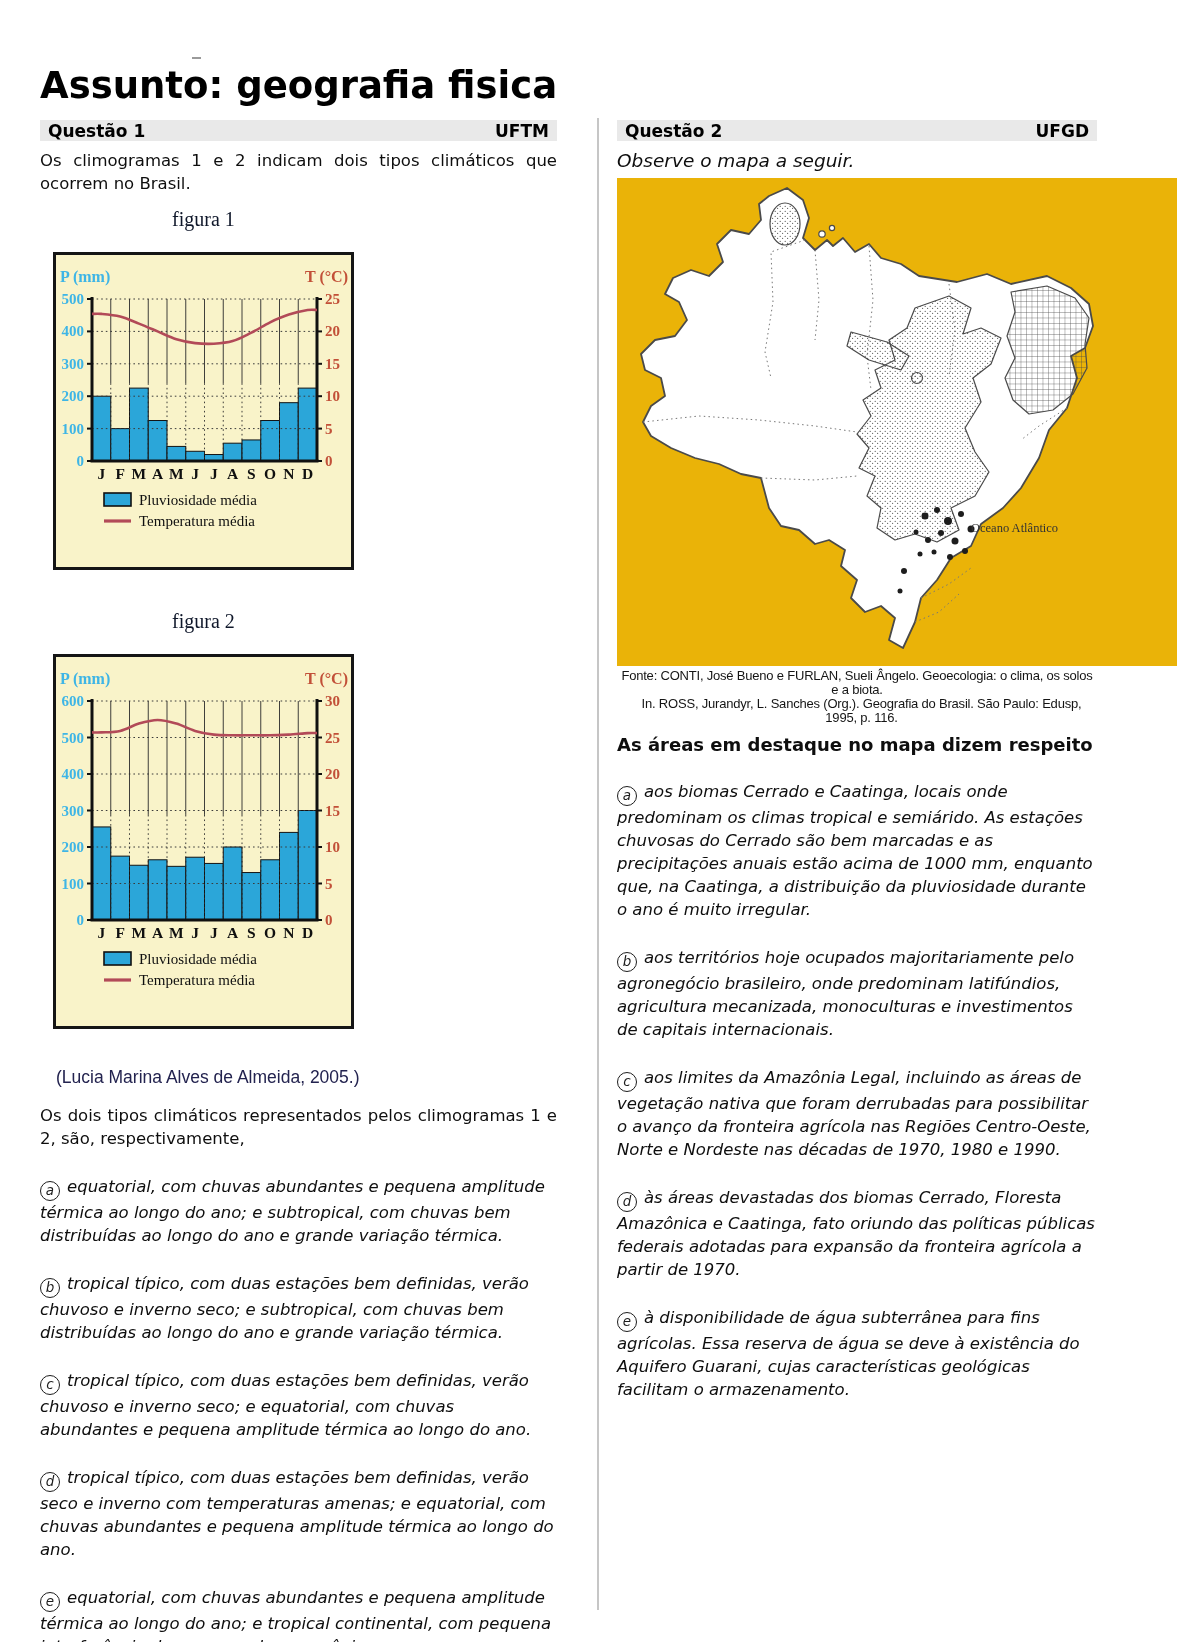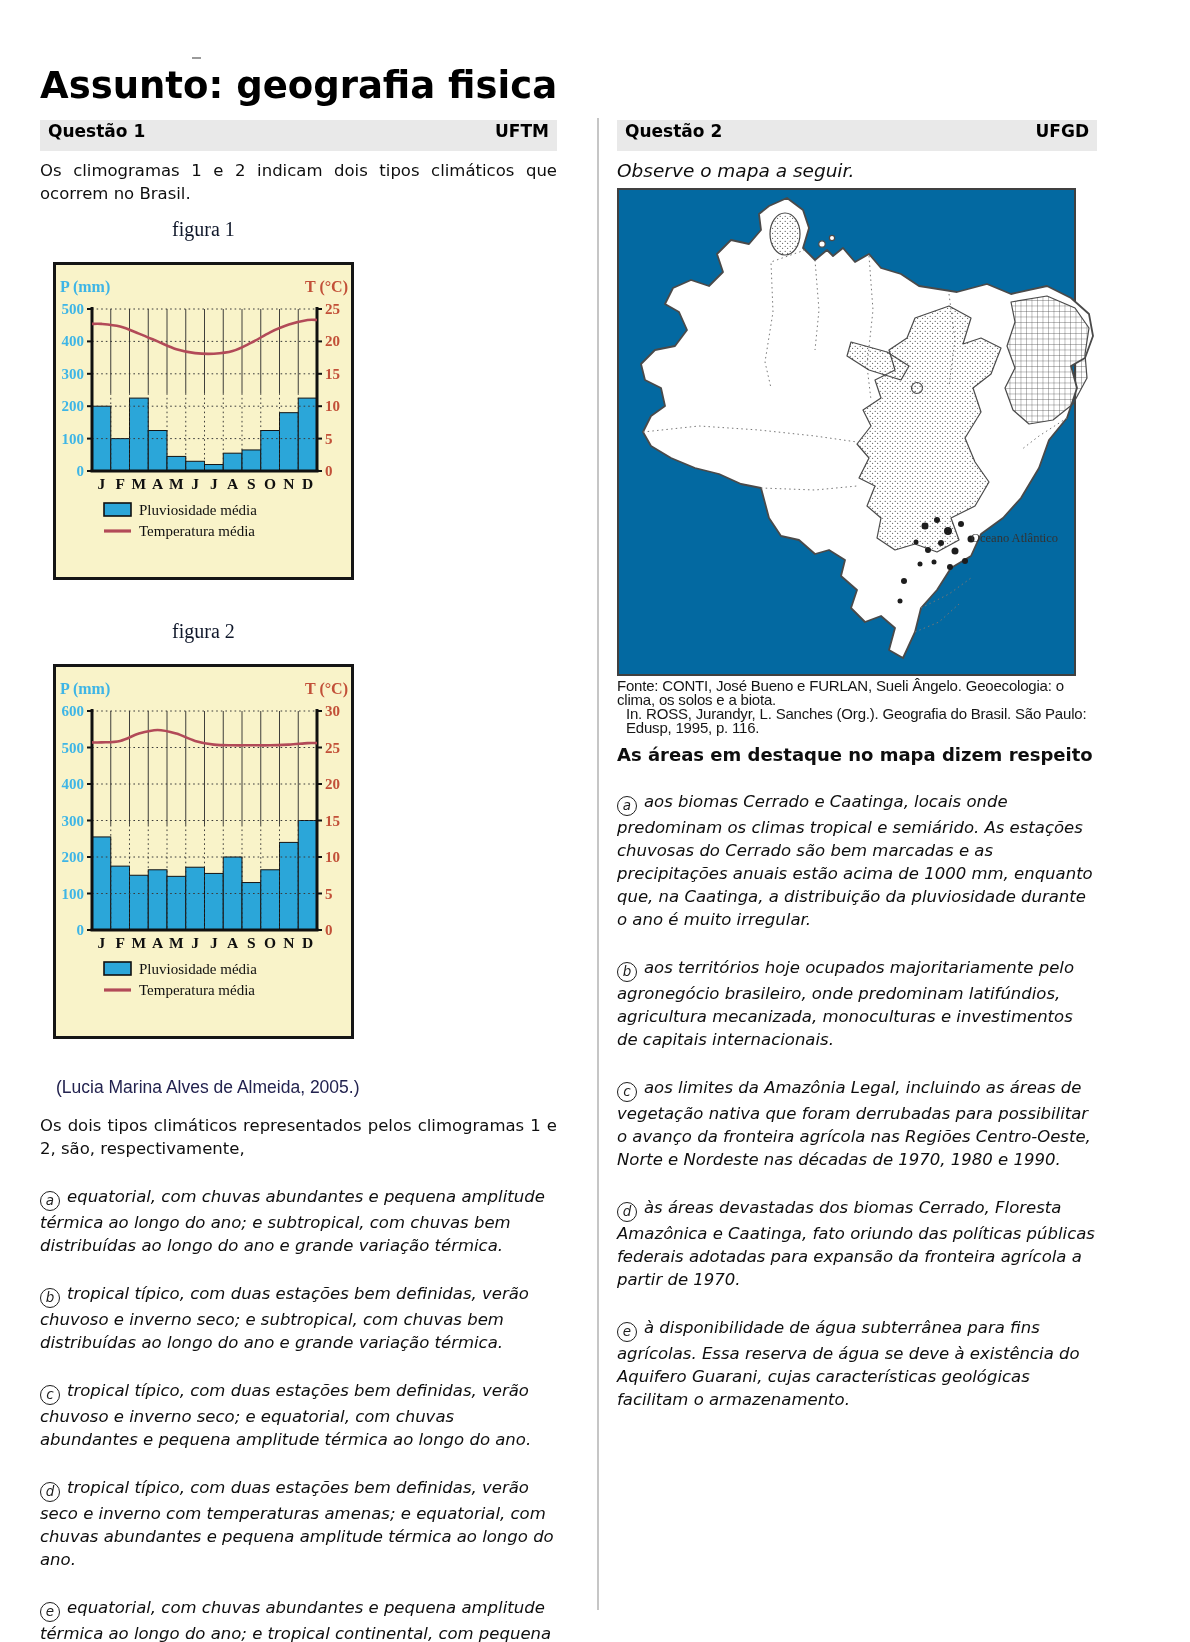--- a/index.html
+++ b/index.html
@@ -8,41 +8,41 @@
     font-family:"DejaVu Sans","Liberation Sans",sans-serif;color:#0e0e0e;
     -webkit-font-smoothing:antialiased;
   }
   .stray{position:absolute;left:192px;top:57px;width:9px;height:2px;background:#9a9a9a;}
   h1.title{position:absolute;left:40px;top:64px;margin:0;font-size:37px;font-weight:bold;color:#000;}
   .col{position:absolute;top:120px;}
   .col.left{left:40px;width:517px;}
   .col.right{left:617px;width:480px;}
   .divider{position:absolute;left:597px;top:118px;width:2px;height:1492px;background:#c6c6c6;}
   .qheader{display:flex;justify-content:space-between;align-items:center;
-    background:#e9e9e9;padding:1px 8px 10px 8px;font-size:17px;font-weight:bold;color:#000;}
+    background:#e9e9e9;padding:1px 8px 0 8px;font-size:17px;font-weight:bold;color:#000;}
   p.body{font-size:16.5px;line-height:23px;margin:8px 0 0 0;}
   .just{text-align:justify;}
   .figcap{width:301px;margin:13px 0 0 13px;text-align:center;
     font-family:"Liberation Serif","DejaVu Serif",serif;font-size:20px;color:#0f172a;}
   .chartpanel{margin:21px 0 0 13px;width:301px;border:3px solid #151515;
     background:#f9f3c9;box-sizing:border-box;}
   .chartpanel svg{display:block;}
   .credit{margin:38px 0 0 16px;font-family:Liberation Sans, sans-serif;
     font-size:17.5px;color:#23234f;}
   .stem{font-size:16.5px;line-height:23px;margin:16px 0 0 0;}
   .options{margin-top:4px;}
   .option{margin-top:25px;font-size:16.5px;line-height:23px;font-style:italic;}
   .circ{display:inline-block;width:20px;height:20px;border:1.5px solid #1d1d1d;border-radius:50%;
     box-sizing:border-box;text-align:center;line-height:16.5px;font-size:13.5px;margin-right:7px;
     vertical-align:-3px;color:#1d1d1d;}
   .observe{font-style:italic;font-weight:normal;font-size:18.5px;margin:9px 0 0 0;}
-  .mappanel{margin-top:7px;width:459px;border:2px solid #404040;box-sizing:border-box;background:#0369a1;}
+  .mappanel{margin-top:7px;width:560px;border:2px solid #eab308;box-sizing:border-box;background:#eab308;}
   .mappanel svg{display:block;}
   .mapcredit{margin-top:3px;font-family:"Liberation Sans",sans-serif;
-    font-size:15px;line-height:14px;color:#151515;letter-spacing:-0.2px;}
+    font-size:13px;line-height:14px;color:#151515;letter-spacing:-0.2px;text-align:center;}
   .mapcredit .l2{padding-left:9px;}
   .stem2{font-weight:bold;font-size:18px;margin:9px 0 0 0;}
 </style>
 </head>
 <body>
 
 <div class="page">
 
   <div class="stray"></div>
   <h1 class="title">Assunto: geografia fisica</h1>

